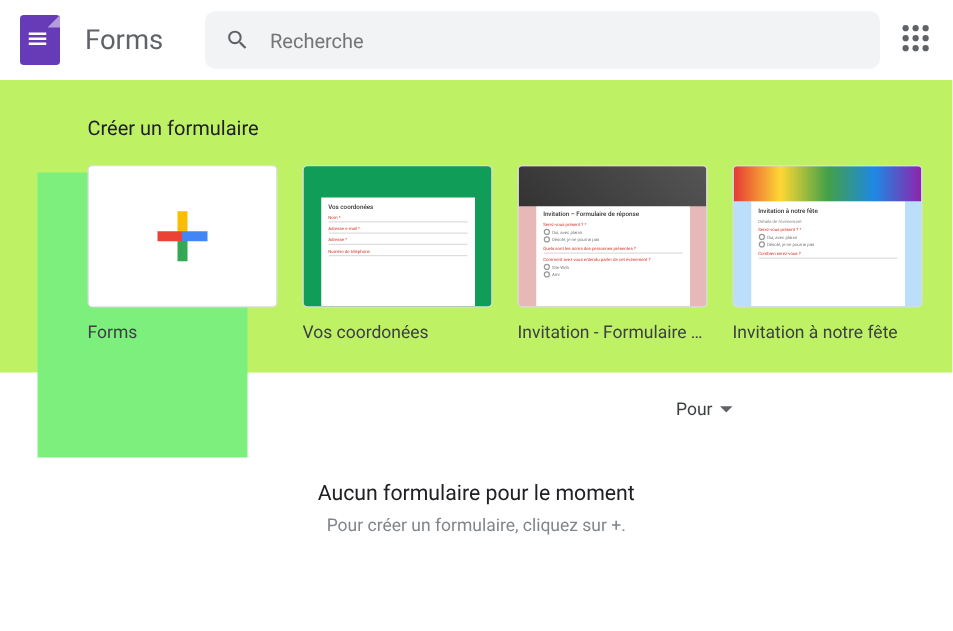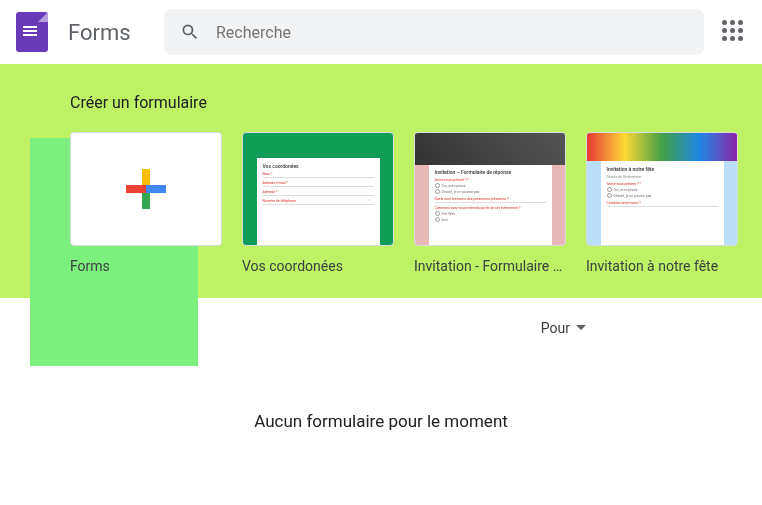--- a/index.html
+++ b/index.html
@@ -45,21 +45,21 @@
   .thumb-party { background:#bbdefb; display:flex; align-items:flex-end; justify-content:center; }
   .party-banner { position:absolute; top:0; left:0; right:0; height:28px; background:linear-gradient(90deg,#e53935,#fdd835,#43a047,#1e88e5,#8e24aa); }
   .recent-bar { display:flex; align-items:center; padding:20px 36px 12px; }
   .recent-title { font-size:16px; color:#202124; }
   .filter { margin-left:auto; margin-right:140px; display:flex; align-items:center; gap:6px; font-size:14px; color:#3c4043; cursor:pointer; }
   .triangle { width:0; height:0; border-left:5px solid transparent; border-right:5px solid transparent; border-top:5px solid #5f6368; }
   .view-icons { display:flex; gap:24px; }
   .view-icons svg { width:22px; height:22px; fill:#5f6368; cursor:pointer; }
   .az { font-size:14px; font-weight:500; color:#5f6368; cursor:pointer; position:relative; }
   .az::after { content:'↓'; font-size:10px; position:absolute; right:-8px; top:-2px; }
-  .empty { text-align:center; margin-top:62px; }
+  .empty { text-align:center; margin-top:36px; }
   .empty-title { font-size:17px; color:#202124; margin-bottom:8px; }
   .empty-sub { font-size:14px; color:#80868b; }
   .unfold { display:inline-flex; flex-direction:column; gap:1px; }
   .unfold svg { width:10px; height:6px; fill:#5f6368; }
 </style>
 </head>
 <body>
 
 <div class="header">
   <div class="logo-wrap">
@@ -153,13 +153,14 @@
 <div class="recent-bar">
   <div class="recent-title">Formulaires récents</div>
   <div class="filter">
     <span>Pour</span>
     <span class="triangle"></span>
   </div>
 </div>
 
 <div class="empty">
   <div class="empty-title">Aucun formulaire pour le moment</div>
+  <div class="empty-sub">Pour créer un formulaire, cliquez sur +.</div>
 </div>
 
 </body></html>

